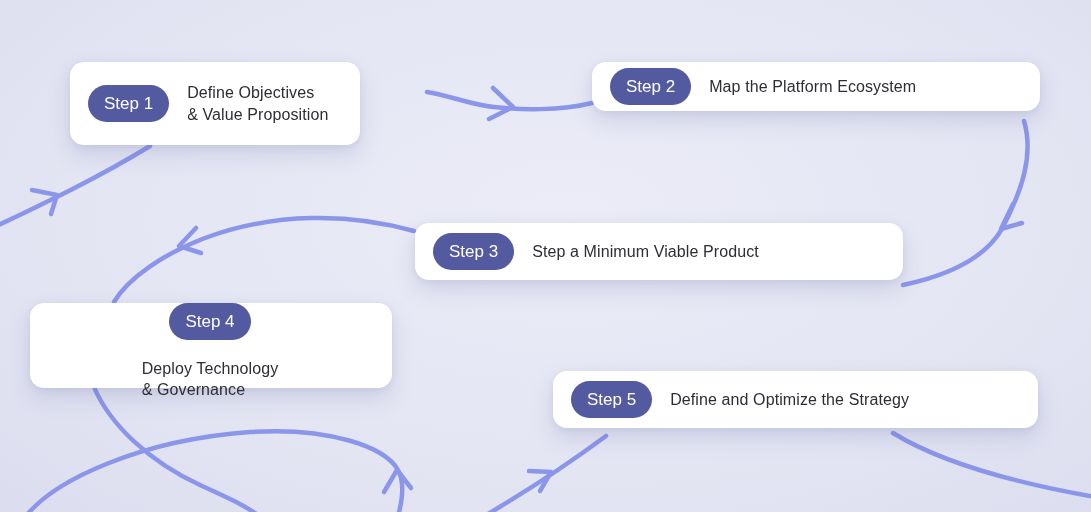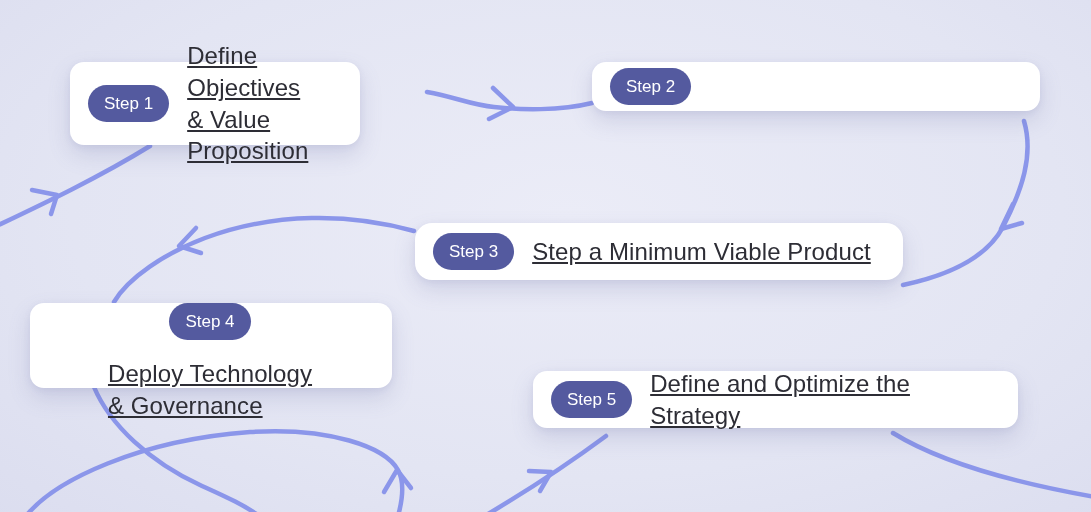--- a/index.html
+++ b/index.html
@@ -41,32 +41,31 @@
     color:var(--pill-text);
     border-radius:999px;
     font-size:17px;
     line-height:1;
     padding:10px 16px;
     white-space:nowrap;
     flex:0 0 auto;
   }
   .step-title{
     color:var(--title);
-    font-size:24px;
+    font-size:16px;
     line-height:1.32;
     white-space:pre-line;
     letter-spacing:0.1px;
-    text-decoration:underline;
   }
   
   #card-1{left:70px; top:62px;  width:290px; height:83px;}
   #card-2{left:592px;top:62px;  width:448px; height:49px;}
-  #card-3{left:415px;top:223px; width:488px; height:57px;border-radius:17px;}
+  #card-3{left:415px;top:223px; width:488px; height:57px;}
   #card-4{left:30px; top:303px; width:362px; height:85px;flex-direction:column;}
-  #card-5{left:533px;top:371px; width:485px; height:57px;}
+  #card-5{left:553px;top:371px; width:485px; height:57px;}
 </style>
 </head>
 <body>
 
 <div class="stage">
 
   <svg class="connectors" viewBox="0 0 1091 512" aria-hidden="true">
 
     <g>
       <path d="M -12 230 C 30 210, 95 180, 150 146"></path>
@@ -108,20 +107,21 @@
   </svg>
 
   <div class="step-card" id="card-1">
     <span class="step-pill">Step 1</span>
     <span class="step-title">Define Objectives
 &amp; Value Proposition</span>
   </div>
 
   <div class="step-card" id="card-2">
     <span class="step-pill">Step 2</span>
+    <span class="step-title">Map the Platform Ecosystem</span>
   </div>
 
   <div class="step-card" id="card-3">
     <span class="step-pill">Step 3</span>
     <span class="step-title">Step a Minimum Viable Product</span>
   </div>
 
   <div class="step-card" id="card-4">
     <span class="step-pill">Step 4</span>
     <span class="step-title">Deploy Technology

